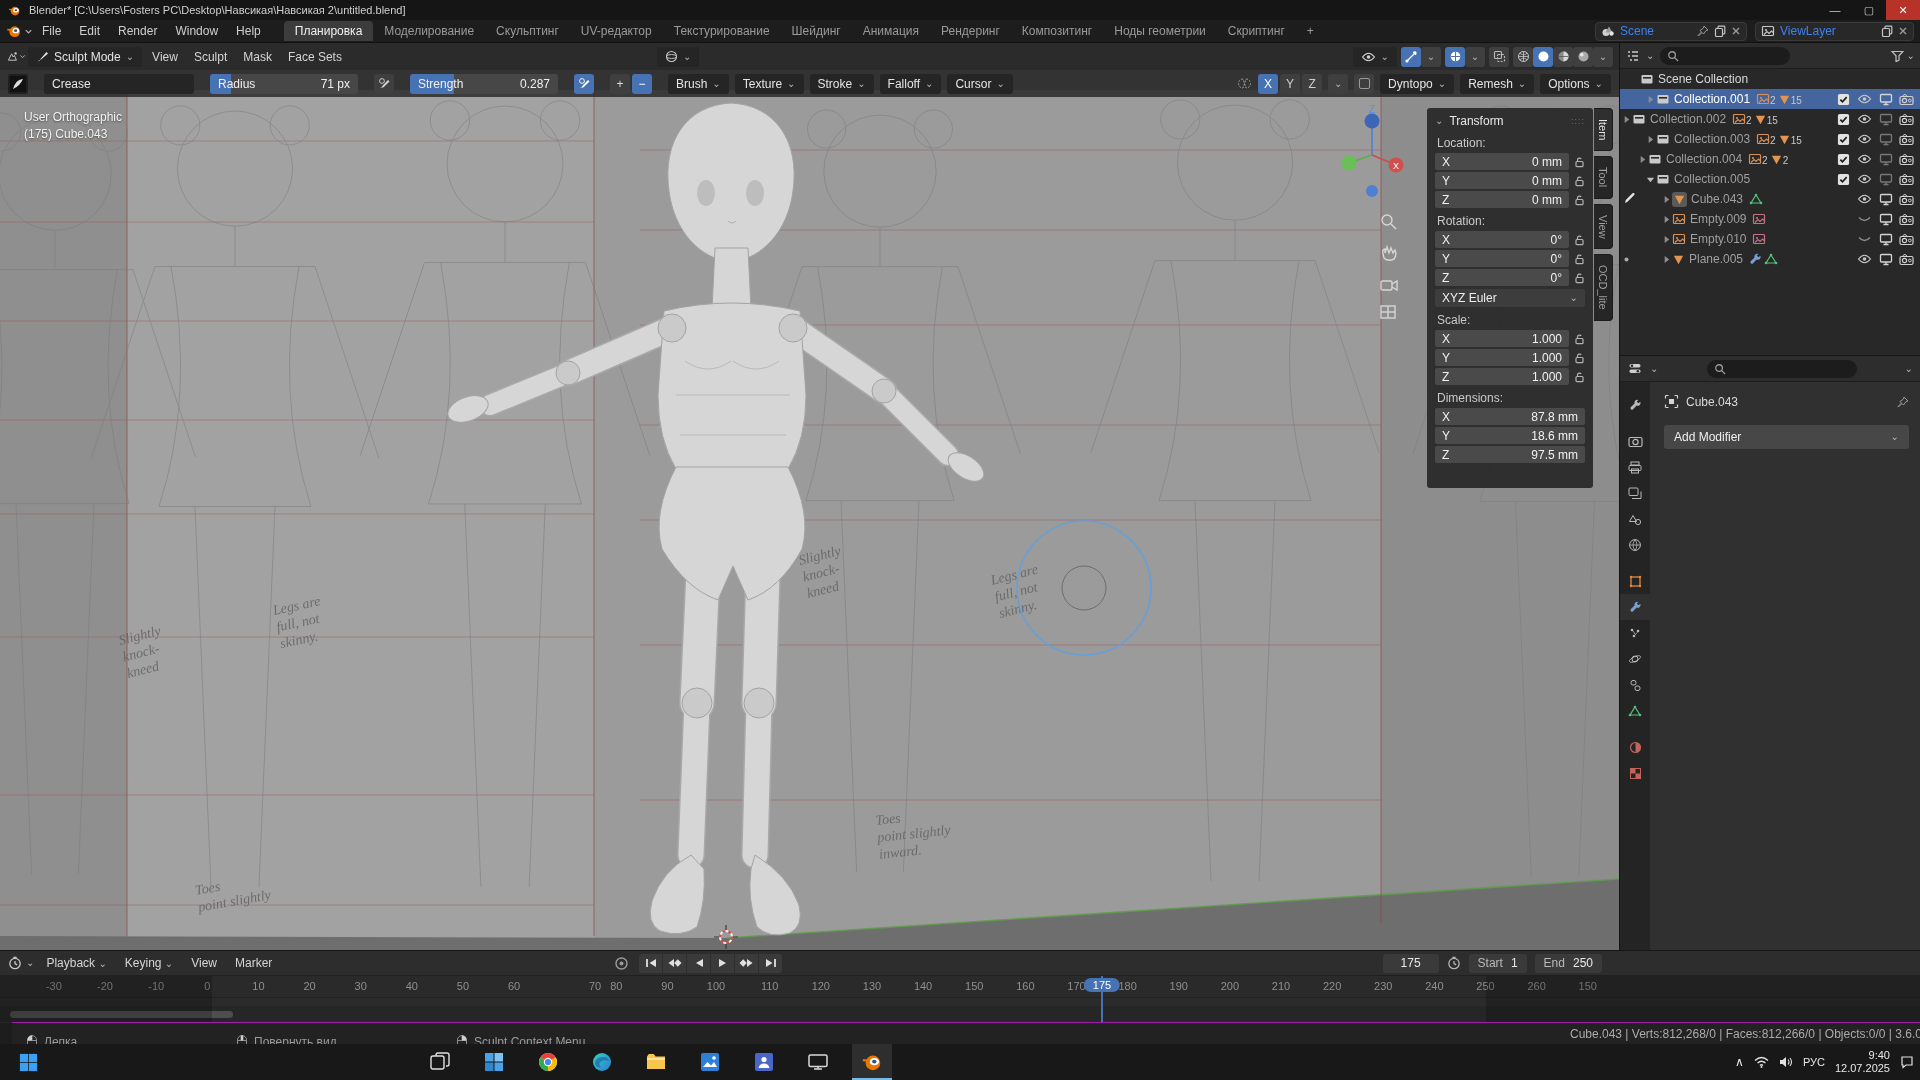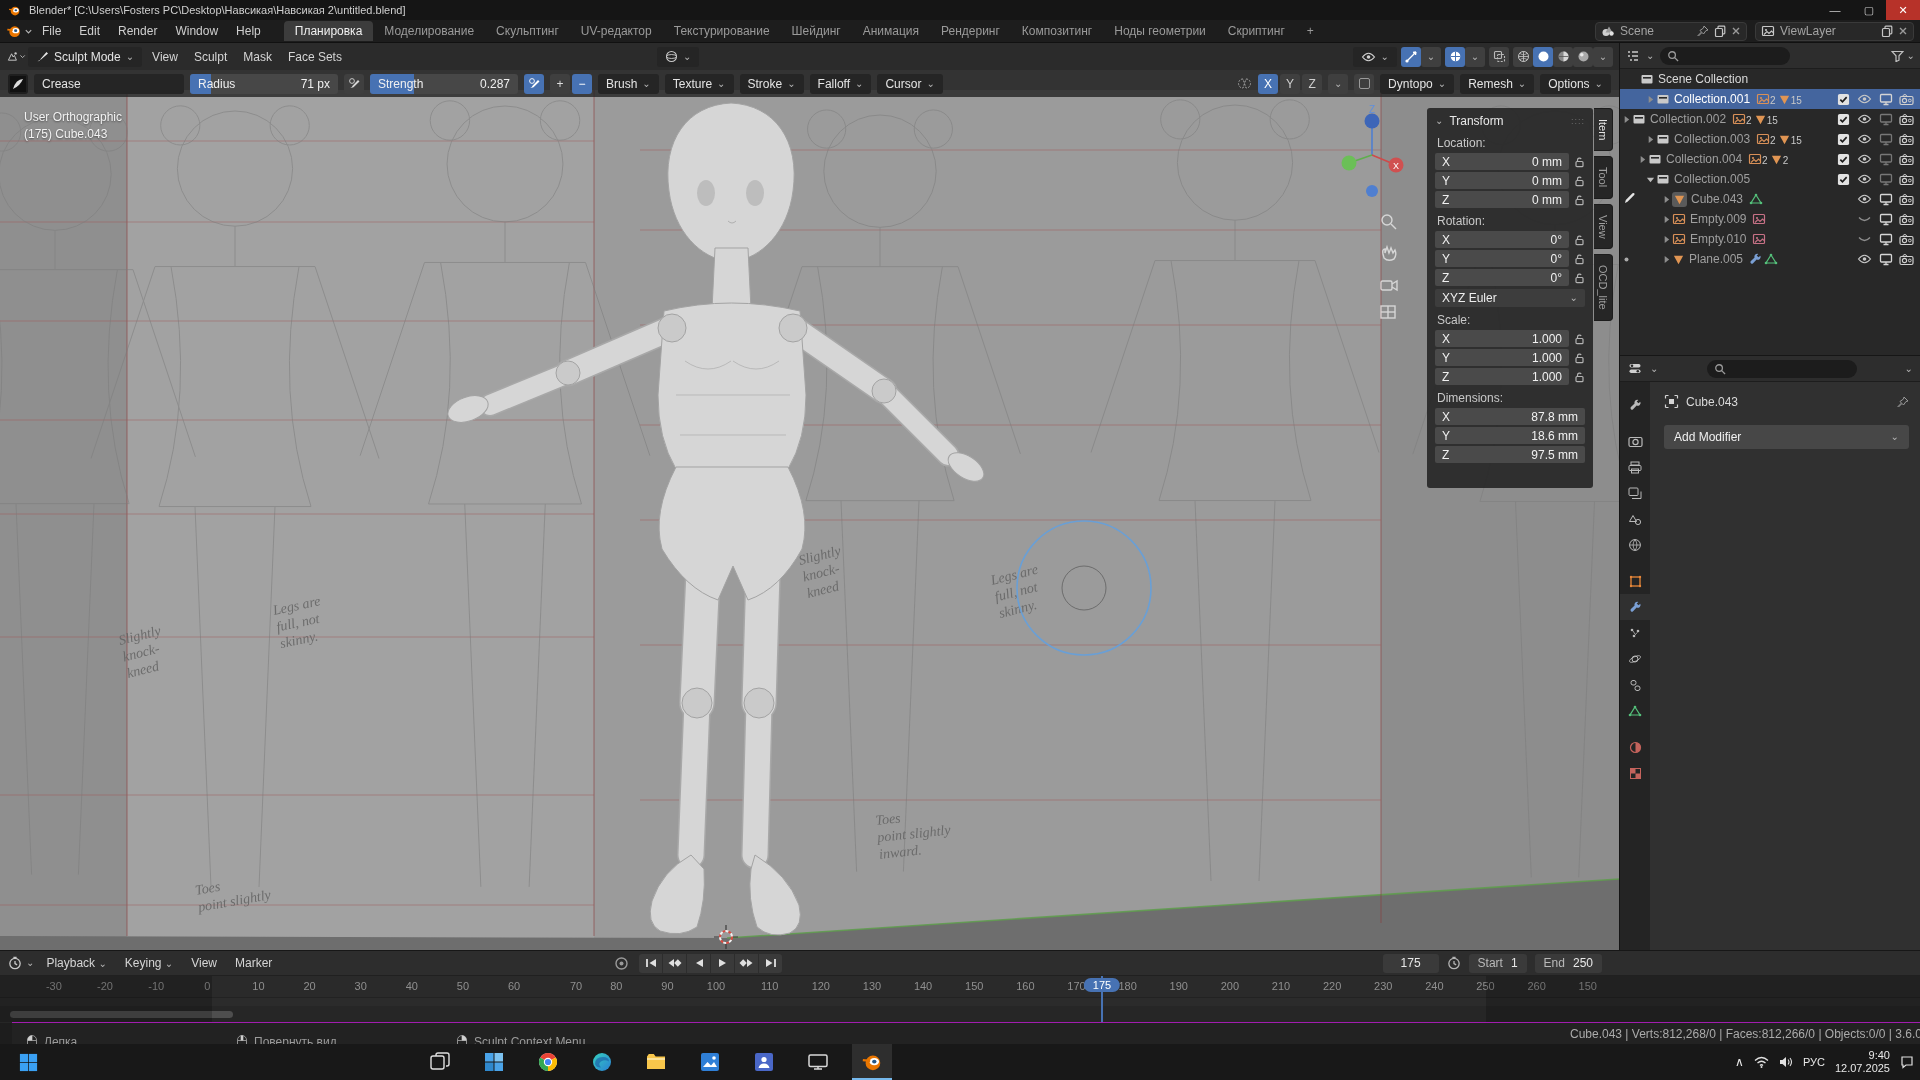--- a/index.html
+++ b/index.html
@@ -13,26 +13,26 @@
   #titlebar .ttl{color:#cfcfcf;font-size:11px}
   .wbtn{width:34px;height:20px;display:flex;align-items:center;justify-content:center;color:#cfcfcf;font-size:11px}
   #win-close{background:#b73229;color:#fff}
 
   
   #topbar{left:0;top:20px;width:1920px;height:23px;background:#1d1d1d;display:flex;align-items:center;padding:0 6px;border-bottom:1px solid #111}
   .menu-item{padding:2px 9px;color:#cfcfcf;border-radius:3px}
   .ws-tab{padding:3px 11px;color:#9a9a9a;border-radius:4px 4px 0 0;white-space:nowrap}
   .ws-tab.active{background:#3c3c3c;color:#f0f0f0}
   .idblock{height:19px;background:#282828;border:1px solid #3a3a3a;border-radius:4px;display:flex;align-items:center;gap:5px;padding:0 5px;margin-left:8px}
-  .idblock .lbl{color:#a3a3a3}
+  .idblock .lbl{color:#3b82f6}
 
   
   #viewport{left:0;top:43px;width:1619px;height:907px;background:#767676;overflow:hidden}
   #vp-header{left:0;top:0;width:1619px;height:27px;background:rgba(38,38,38,.93);display:flex;align-items:center;padding:0 6px;gap:2px}
-  #vp-tools{left:0;top:27px;width:1619px;height:27px;background:rgba(32,32,32,.78);display:flex;align-items:center;padding:0 8px;gap:6px}
+  #vp-tools{left:0;top:27px;width:1619px;height:27px;background:rgba(32,32,32,.78);display:flex;align-items:center;padding:0 8px;gap:16px}
   .vp-menu{padding:2px 8px;color:#d5d5d5;border-radius:3px;white-space:nowrap}
   .btn{background:#3f3f3f;border-radius:3px;height:20px;display:flex;align-items:center;gap:5px;padding:0 8px;color:#e4e4e4;white-space:nowrap}
   .btn.dark{background:#252525}
   .slider{position:relative;width:148px;height:20px;background:#474747;border-radius:3px;overflow:hidden;display:flex;align-items:center;justify-content:space-between;padding:0 8px;color:#f0f0f0}
   .slider .fill{position:absolute;left:0;top:0;bottom:0;background:#4772b3}
   .slider span{position:relative}
   .sq{width:20px;height:20px;display:flex;align-items:center;justify-content:center;background:#3f3f3f;border-radius:3px}
   .sq.blue{background:#4772b3}
   .chev{color:#b5b5b5;font-size:10px;line-height:1}
   #vp-info{left:24px;top:66px;color:#f2f2f2;text-shadow:0 1px 2px rgba(0,0,0,.45);font-size:12px;line-height:17px}
@@ -1502,21 +1502,21 @@
       <span class="tick" style="left: 53.919px;">-30</span>
       <span class="tick" style="left: 105.046px;">-20</span>
       <span class="tick" style="left: 156.173px;">-10</span>
       <span class="tick" style="left: 207.3px;">0</span>
       <span class="tick" style="left: 258.427px;">10</span>
       <span class="tick" style="left: 309.554px;">20</span>
       <span class="tick" style="left: 360.681px;">30</span>
       <span class="tick" style="left: 411.808px;">40</span>
       <span class="tick" style="left: 462.935px;">50</span>
       <span class="tick" style="left: 514.062px;">60</span>
-      <span class="tick" style="left: 576px;">70</span>
+      <span class="tick" style="left: 595px;">70</span>
       <span class="tick" style="left: 616.316px;">80</span>
       <span class="tick" style="left: 667.443px;">90</span>
       <span class="tick" style="left: 716px;">100</span>
       <span class="tick" style="left: 769.697px;">110</span>
       <span class="tick" style="left: 820.824px;">120</span>
       <span class="tick" style="left: 871.951px;">130</span>
       <span class="tick" style="left: 923.078px;">140</span>
       <span class="tick" style="left: 974.205px;">150</span>
       <span class="tick" style="left: 1025.33px;">160</span>
       <span class="tick" style="left: 1076.46px;">170</span>

